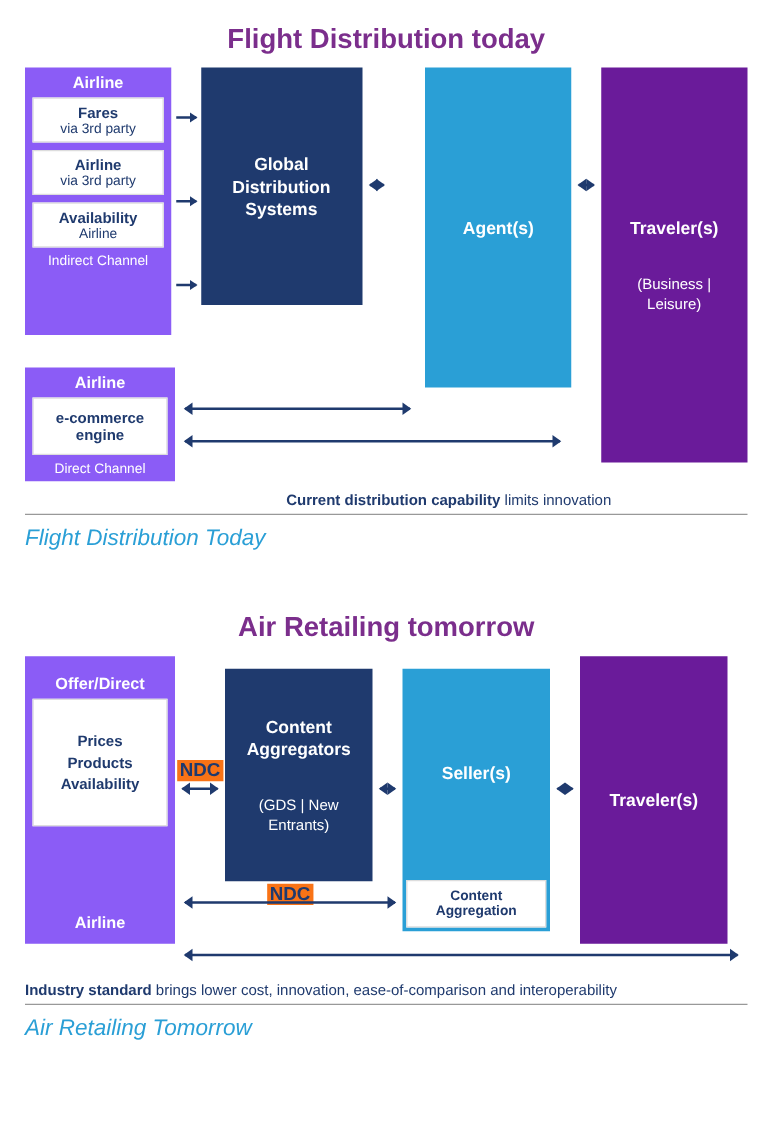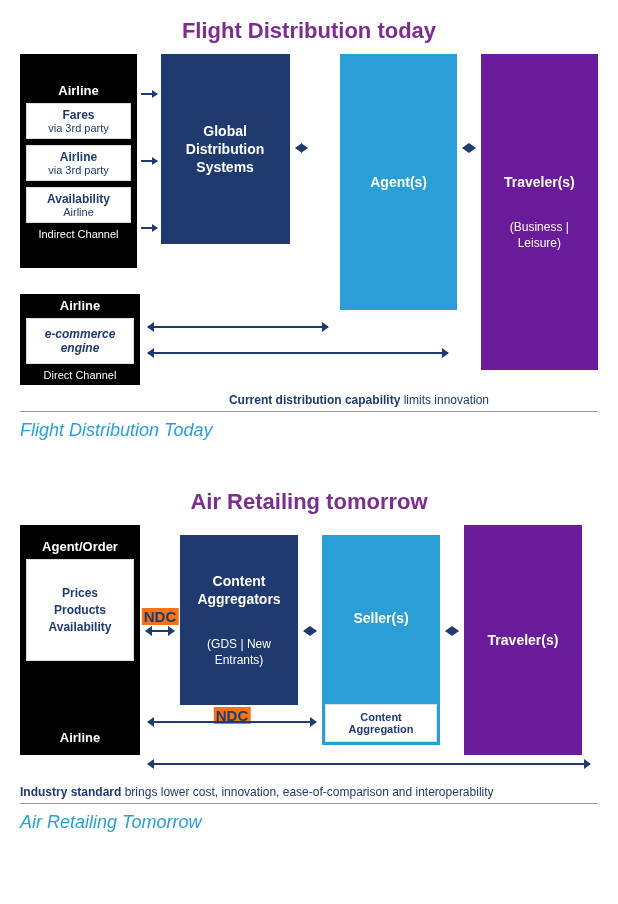--- a/index.html
+++ b/index.html
@@ -2,21 +2,21 @@
 <html><head>
 <meta charset="utf-8">
 <style>
   * { box-sizing: border-box; margin: 0; padding: 0; }
   body { font-family: Arial, Helvetica, sans-serif; background: #fff; width: 618px; padding: 10px 20px; color: #000; }
   .diagram-title { text-align: center; font-size: 22px; font-weight: bold; color: #7b2e8c; margin: 8px 0 10px 0; }
   .diagram { position: relative; }
   .row { display: flex; align-items: stretch; gap: 0; position: relative; }
   .col { display: flex; flex-direction: column; }
   .box { display: flex; flex-direction: column; align-items: center; justify-content: center; color: #fff; font-weight: bold; text-align: center; padding: 6px; }
-  .orange { background: #000000; justify-content: center; }
+  .orange { background: #8b5cf6; }
   .navy { background: #1f3a6e; }
   .blue { background: #2a9fd6; }
   .purple { background: #6a1b9a; }
   .white-inset { background: #fff; color: #1f3a6e; font-weight: bold; text-align: center; padding: 4px 6px; margin: 3px 6px; font-size: 12px; border: 1px solid #ddd; }
   .white-inset .sub { font-weight: normal; font-size: 11px; }
   .label-small { font-size: 11px; font-weight: normal; text-align: center; padding: 2px 0 4px 0; color: #fff; }
   .header-small { font-size: 13px; font-weight: bold; text-align: center; padding: 4px 0 2px 0; color: #fff; }
   .caption { font-style: italic; color: #2a9fd6; font-size: 18px; margin: 8px 0 20px 0; }
   .footnote { font-size: 12px; color: #1f3a6e; margin: 8px 0 4px 0; }
   .footnote b { font-weight: bold; }
@@ -90,21 +90,21 @@
       <div class="pb">
         <span>Traveler(s)</span>
         <span class="sub">(Business | Leisure)</span>
       </div>
     </div>
   </div>
 
   <div class="row" style="margin-top:26px; align-items:center;">
     <div class="col orange" style="width:120px;">
       <div class="header-small">Airline</div>
-      <div class="white-inset" style="padding:8px 4px;font-style:italic;">
+      <div class="white-inset" style="padding:8px 4px;">
         <div>e-commerce engine</div>
       </div>
       <div class="label-small">Direct Channel</div>
     </div>
     <div style="flex:0 0 316px; padding:0 8px; position:relative; height:40px;">
       <div style="position:absolute; top:6px; left:8px; right:8px;">
           <div class="long-arrow" style="width:180px;"></div>
         </div>
       <div style="position:absolute; bottom:6px; left:8px; right:8px;">
           <div class="long-arrow"></div>
@@ -121,21 +121,21 @@
 
 <div style="height:20px;"></div>
 
 <div class="diagram">
   <div class="diagram-title">Air Retailing tomorrow</div>
 
   <div class="row" style="height:230px; align-items:stretch;">
 
     <div class="col orange" style="width:120px;">
       <div style="height:10px;"></div>
-      <div class="header-small" style="color:#fff;">Agent/Order</div>
+      <div class="header-small" style="color:#fff;">Offer/Direct</div>
       <div class="white-inset" style="padding:25px 4px; line-height:1.4;">
         <div>Prices</div>
         <div>Products</div>
         <div>Availability</div>
       </div>
       <div style="flex:1;"></div>
       <div class="header-small" style="padding-bottom:10px;">Airline</div>
     </div>
 
     <div class="arrow-gap" style="width:40px;">

